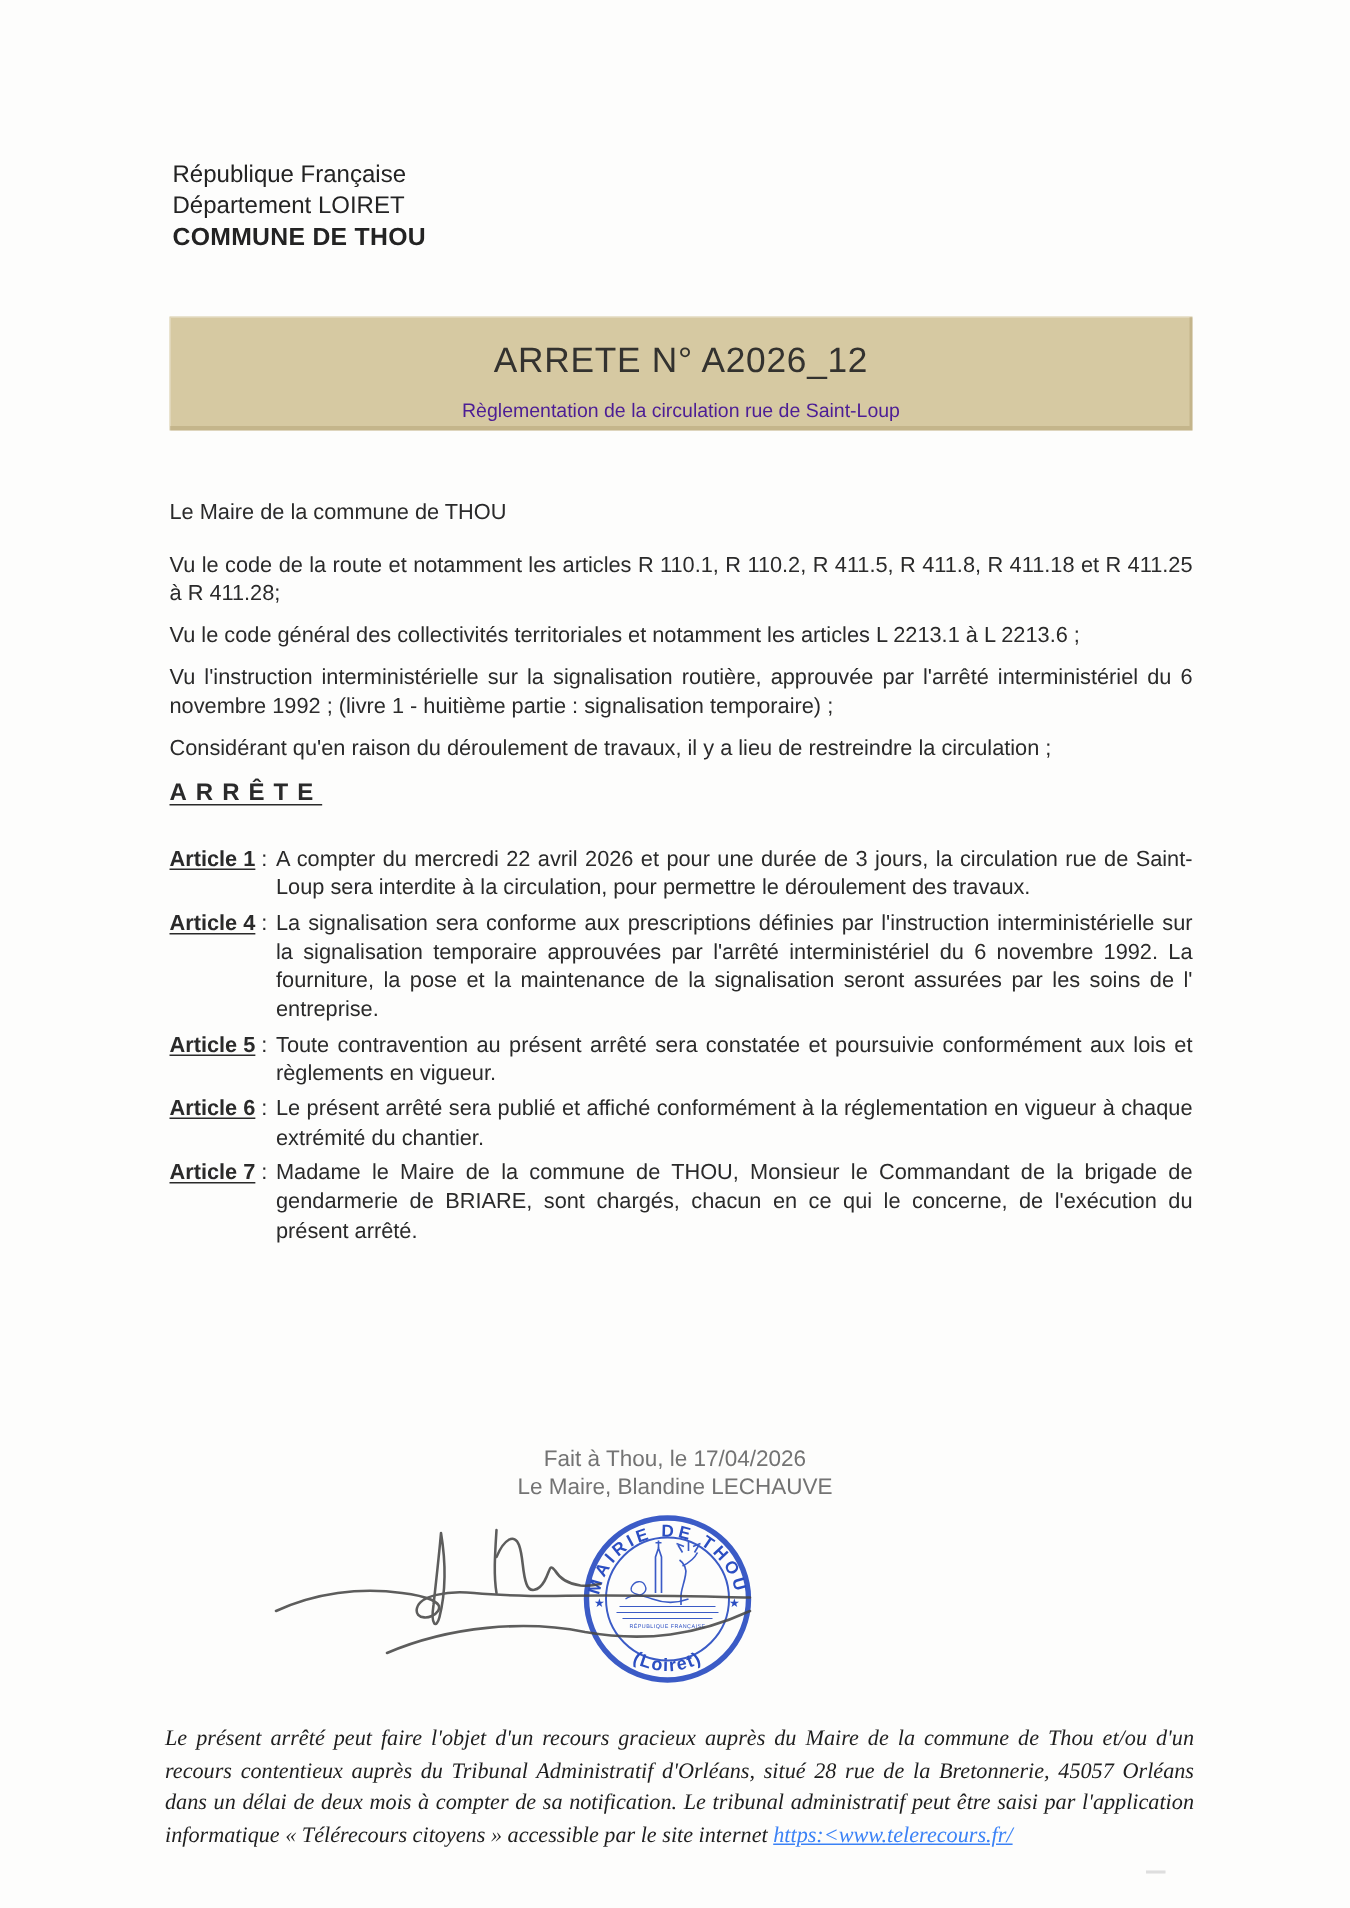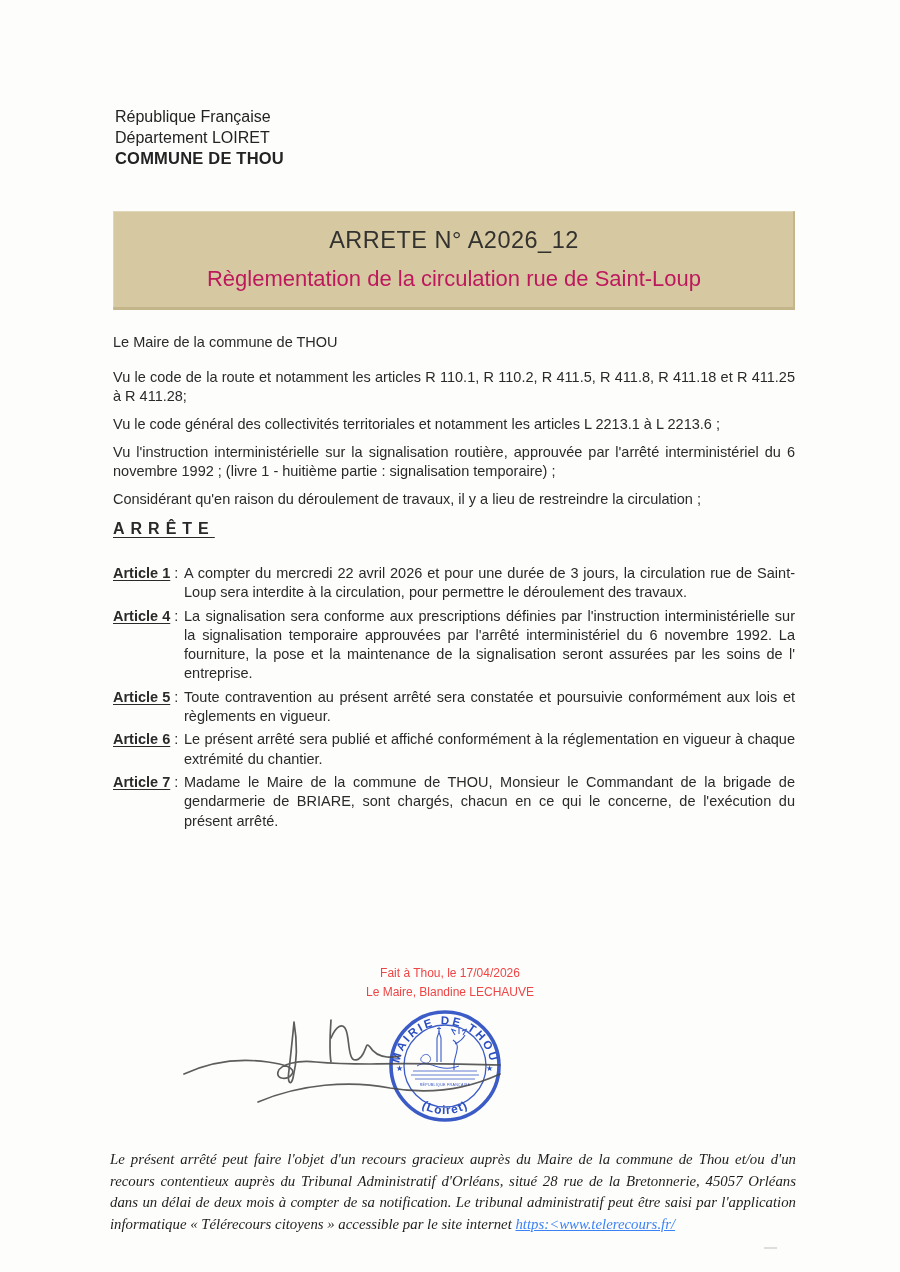--- a/index.html
+++ b/index.html
@@ -13,32 +13,32 @@
     color:#2a2a2a;
   }
   
   .doc-header{
     position:absolute;top:107px;left:115px;
     font-size:16px;line-height:20.5px;color:#232323;
   }
   .doc-header .commune{font-weight:bold;font-size:16.5px;letter-spacing:.2px;}
   
   .banner{
-    position:absolute;top:211px;left:113px;width:682px;height:99px;
+    position:absolute;top:211px;left:113px;width:682px;height:76px;
     background:#d6c9a2;
     box-shadow:inset -2px -3px 0 rgba(150,128,78,.28), inset 1px 1px 0 rgba(255,255,255,.25);
     text-align:center;
   }
   .banner-title{
     margin:0;padding-top:16px;
     font-size:23.5px;font-weight:normal;color:#33322f;letter-spacing:.5px;
   }
   .banner-sub{
     margin:0;padding-top:12px;
-    font-size:22px;color:#be185d;
+    font-size:13px;color:#4c1d95;
   }
   
   .content{
     position:absolute;top:333px;left:113px;width:682px;
     font-size:14.5px;line-height:19px;text-align:justify;
   }
   .para{margin:0 0 9px 0;}
   .para.first{margin-bottom:16px;}
   .decree-heading{
     margin:10px 0 26px 0;
@@ -55,21 +55,21 @@
   }
   .article .head{
     display:inline-block;width:71px;margin-left:-71px;
     white-space:nowrap;
   }
   .article .label{font-weight:bold;text-decoration:underline;text-underline-offset:2px;}
   .article .sep{margin-left:4px;}
   
   .closing{
     position:absolute;top:964px;left:0;width:900px;
-    text-align:center;font-size:12px;line-height:18.5px;color:#ef4444;
+    text-align:center;font-size:15px;line-height:18.5px;color:#737373;
   }
   .signature-svg{position:absolute;top:1000px;left:180px;}
   .stamp-svg{position:absolute;top:1004px;left:383px;}
   
   .footer{
     position:absolute;top:1149px;left:110px;width:686px;
     font-family:"Liberation Serif", serif;font-style:italic;
     font-size:14.8px;line-height:21.5px;color:#1e1e1e;
     text-align:justify;
   }

